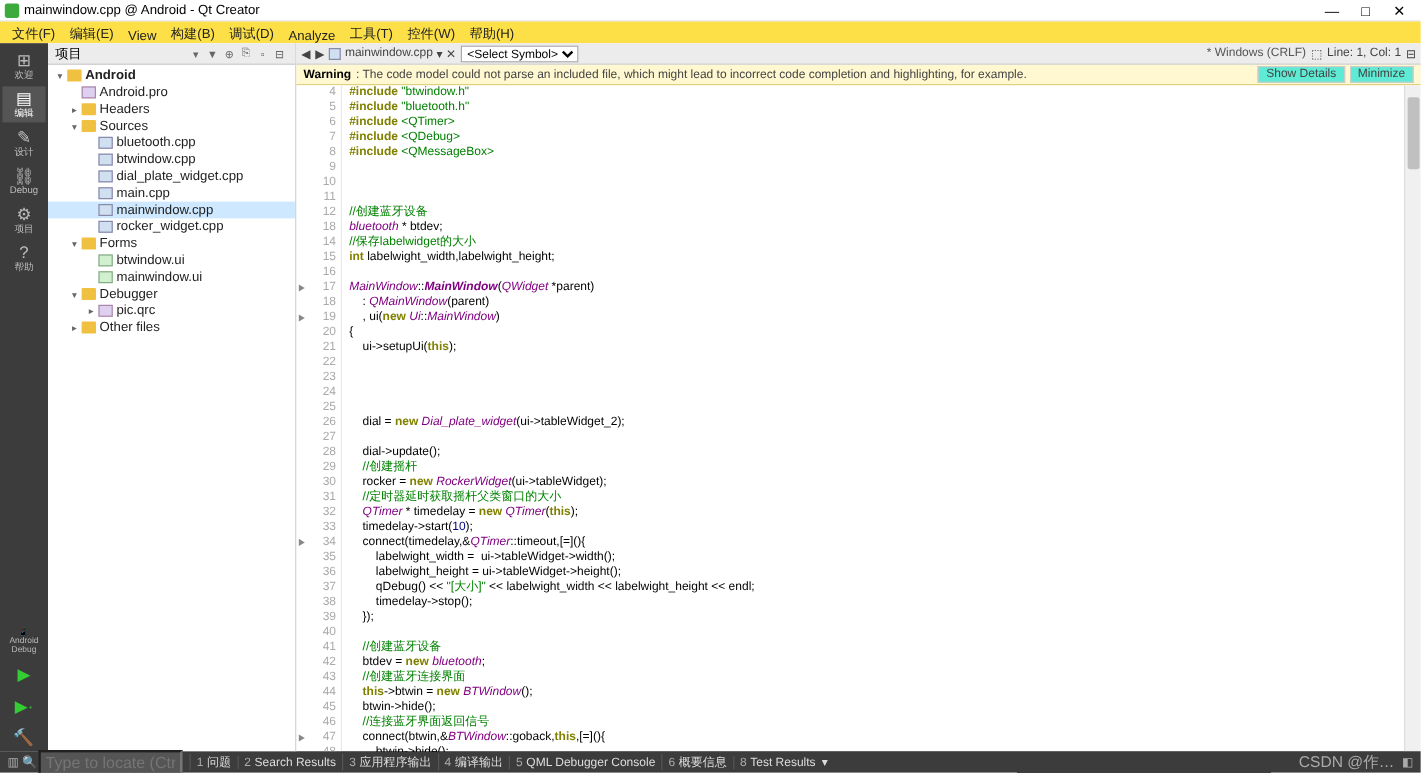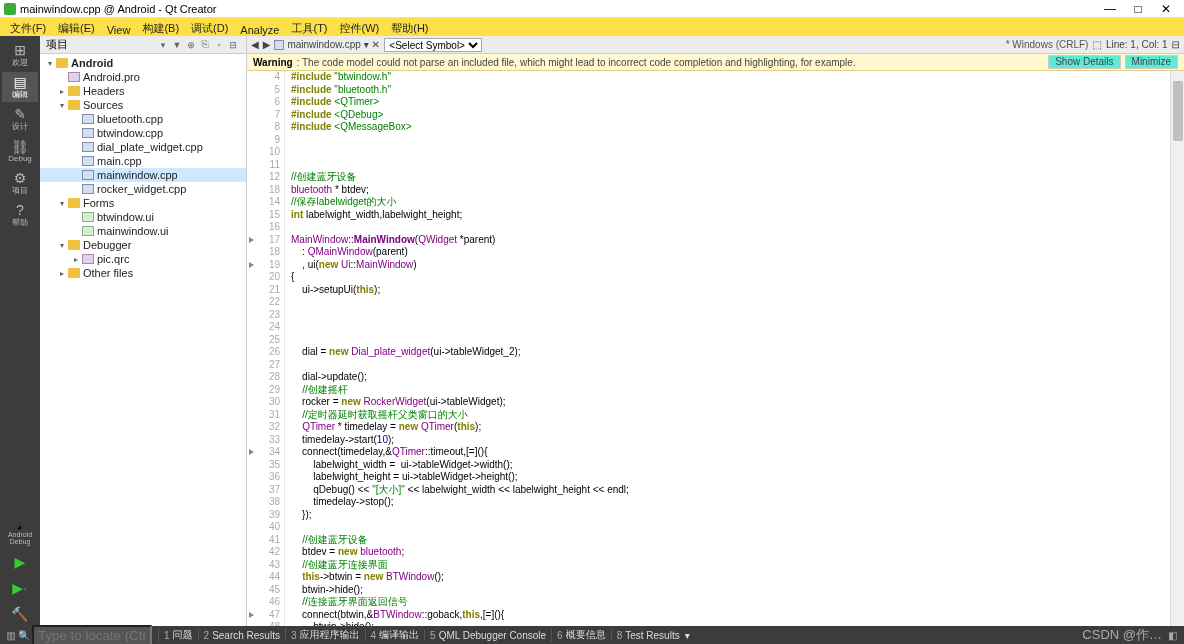--- a/index.html
+++ b/index.html
@@ -49,21 +49,21 @@
 .ed-warn { background:#fff8d0; color:#444; font-size:10px; padding:1px 6px; display:flex; align-items:center; border-bottom:1px solid #e0d080; font-family:Consolas,monospace; }
 .ed-warn b { color:#000; margin-right:4px; }
 .ed-warn .fill { flex:1; }
 .ed-warn .btn { border:1px solid #ccc; background:#5eead4; padding:0 6px; margin-left:4px; font-size:10px; height:14px; line-height:12px; }
 .ed-body { flex:1; display:flex; overflow:hidden; position:relative; }
 .gutter { width:38px; background:#fff; color:#aaa; font-family:Consolas,monospace; font-size:10px; text-align:right; padding-right:4px; border-right:1px solid #e8e8e8; }
 .gutter .gl { height:12.5px; line-height:12.5px; position:relative; }
 .gutter .gl.mark::before { content:""; position:absolute; left:2px; top:3px; width:0; height:0; border-top:3px solid transparent; border-bottom:3px solid transparent; border-left:5px solid #888; }
 .code { flex:1; font-family:Consolas,monospace; font-size:10px; white-space:pre; color:#000; overflow:auto; position:relative; }
 .code .cl { height:12.5px; line-height:12.5px; padding-left:6px; }
-.kw { color:#808000;font-weight:bold; } .str { color:#008000; } .cmt { color:#008000; } .typ { color:#800080; } .num { color:#000080; } .op { color:#000; } .bold { font-weight:bold; }
+.kw { color:#808000;font-weight:bold; } .str { color:#008000; } .cmt { color:#008000; } .typ { color:#800080;font-style:italic; } .num { color:#000080; } .op { color:#000; } .bold { font-weight:bold; }
 .vscroll { width:14px; background:#f0f0f0; border-left:1px solid #ddd; position:relative; }
 .vscroll .thumb { position:absolute; width:10px; left:2px; top:10px; height:60px; background:#c0c0c0; border-radius:2px; }
 
 .bottombar { height:18px; background:#3c3c3c; display:flex; align-items:center; padding:0 4px; color:#ddd; font-size:10px; }
 .bottombar .locator { background:#555; color:#ccc; padding:1px 4px; width:120px; margin-right:6px; }
 .bottombar .panel { padding:0 5px; border-left:1px solid #555; display:flex; align-items:center; gap:3px; }
 .bottombar .panel .n { color:#aaa; }
 .bottombar .fill { flex:1; }
 .bottombar .ri { padding:0 4px; color:#aaa; font-size:13px; }
 .bottombar .sic { width:14px; text-align:center; color:#aaa; }

